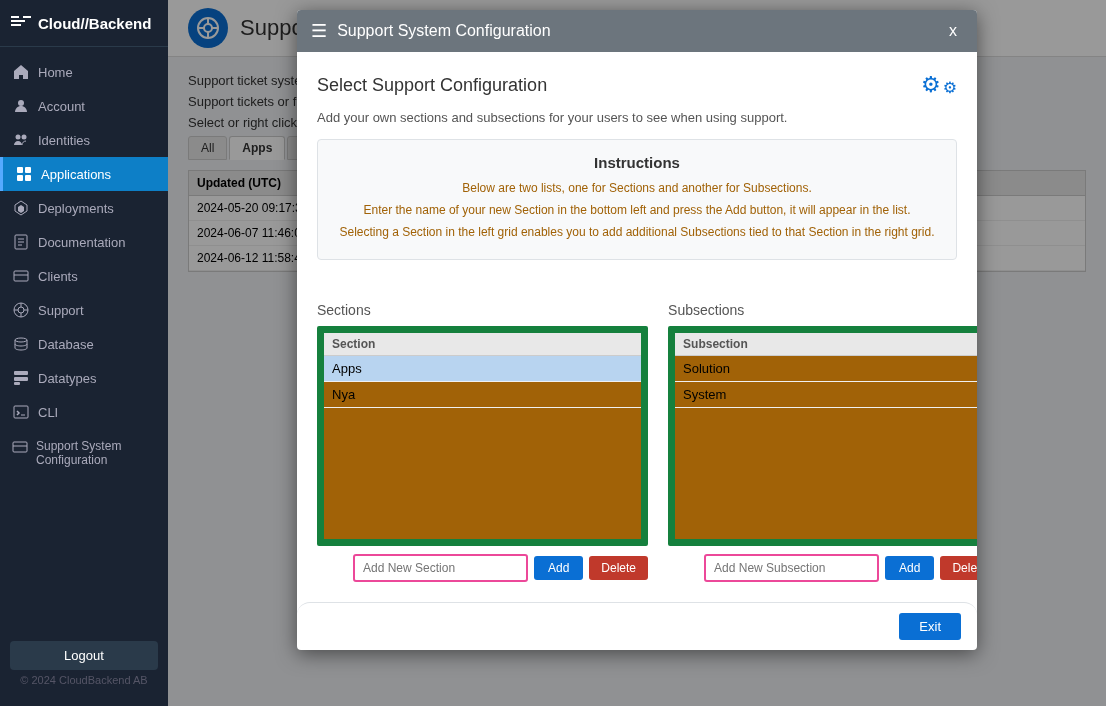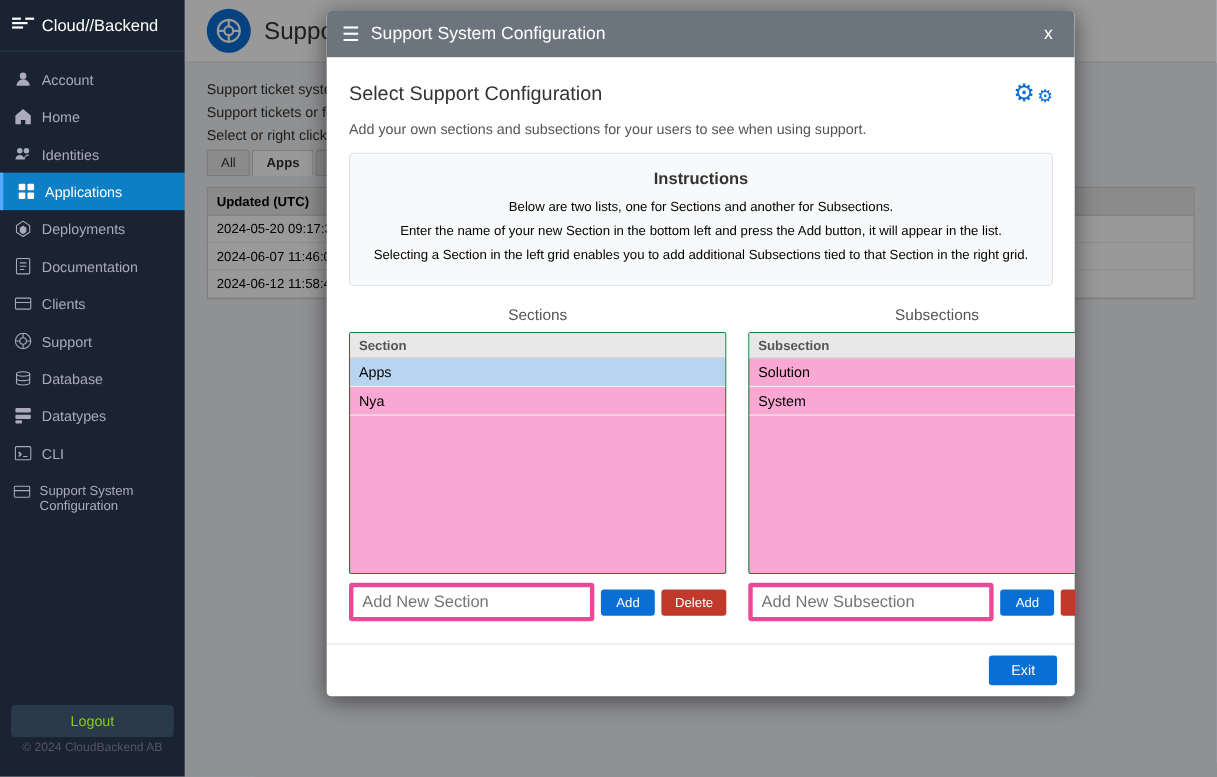--- a/index.html
+++ b/index.html
@@ -12,21 +12,21 @@
       background: #1a2332;
       color: #ccc;
       display: flex;
       flex-direction: column;
       height: 100%;
     }
     #sidebar .logo {
       padding: 12px 10px;
       color: white;
       font-size: 15px;
-      font-weight: normal;
+      font-weight: bold;
       display: flex;
       align-items: center;
       gap: 6px;
       border-bottom: 1px solid #2a3a4a;
     }
     #sidebar nav {
       flex: 1;
       padding-top: 8px;
     }
     #sidebar .nav-item {
@@ -55,21 +55,21 @@
       align-items: flex-start;
       gap: 8px;
       cursor: pointer;
     }
     #sidebar .logout-area {
       padding: 10px;
     }
     #sidebar .logout-btn {
       width: 100%;
       background: #2a3a4a;
-      color: #84cc16;
+      color: #ffffff;
       border: none;
       padding: 7px;
       border-radius: 4px;
       cursor: pointer;
       font-size: 13px;
     }
     #sidebar .copyright {
       text-align: center;
       font-size: 11px;
       color: #556;
@@ -236,43 +236,43 @@
       margin-bottom: 18px;
       text-align: center;
     }
     .instructions-box h3 {
       font-size: 15px;
       margin-bottom: 8px;
       color: #333;
     }
     .instructions-box p {
       font-size: 12px;
-      color: #000000;
+      color: #a16207;
       margin-bottom: 4px;
       line-height: 1.5;
     }
     .two-cols {
       display: flex;
       gap: 20px;
     }
     .col-section {
       flex: 1;
     }
     .col-section h4 {
-      text-align: center;
       font-size: 14px;
       color: #555;
       margin-bottom: 8px;
       font-weight: normal;
+      margin-top: 24px;
     }
     .list-container {
-      border: 1px solid #15803d;
+      border: 7px solid #15803d;
       border-radius: 2px;
       min-height: 220px;
-      background: #f9a8d4;
+      background: #a16207;
     }
     .list-header {
       background: #e8e8e8;
       padding: 4px 8px;
       font-size: 12px;
       font-weight: bold;
       border-bottom: 1px solid #ccc;
       color: #555;
     }
     .list-item {
@@ -287,23 +287,24 @@
     }
     .add-row {
       display: flex;
       gap: 6px;
       margin-top: 8px;
       align-items: center;
     }
     .add-input {
       flex: 1;
       padding: 5px 8px;
-      border: 4px solid #ec4899;
+      border: 2px solid #ec4899;
       border-radius: 3px;
-      font-size: 15px;
+      font-size: 12px;
+      margin-left: 36px;
     }
     .btn-add {
       padding: 5px 14px;
       background: #0a6fd4;
       color: white;
       border: none;
       border-radius: 3px;
       cursor: pointer;
       font-size: 12px;
     }
@@ -315,20 +316,21 @@
       border-radius: 3px;
       cursor: pointer;
       font-size: 12px;
     }
     #modal-footer {
       padding: 10px 16px;
       border-top: 1px solid #dee2e6;
       display: flex;
       justify-content: flex-end;
       flex-shrink: 0;
+      border-radius: 13px;
     }
     .btn-exit {
       padding: 6px 20px;
       background: #0a6fd4;
       color: white;
       border: none;
       border-radius: 3px;
       cursor: pointer;
       font-size: 13px;
     }
@@ -344,34 +346,34 @@
       <rect x="1" y="12" width="10" height="2" fill="white"></rect>
       <rect x="13" y="4" width="8" height="2" fill="white"></rect>
     </svg>
     <span>Cloud//Backend</span>
   </div>
   <nav>
 
     <div class="nav-item">
       <span class="nav-icon">
         <svg width="16" height="16" viewBox="0 0 16 16" fill="#aab">
+            <path d="M8 1L1 7v8h5v-4h4v4h5V7z"></path>
+          </svg>
+      </span>
+      <span>Home</span>
+    </div>
+
+    <div class="nav-item">
+      <span class="nav-icon">
+        <svg width="16" height="16" viewBox="0 0 16 16" fill="#aab">
             <circle cx="8" cy="5" r="3"></circle>
             <path d="M2 14c0-3.3 2.7-6 6-6s6 2.7 6 6z"></path>
           </svg>
       </span>
       <span>Account</span>
-    </div>
-
-    <div class="nav-item">
-      <span class="nav-icon">
-        <svg width="16" height="16" viewBox="0 0 16 16" fill="#aab">
-            <path d="M8 1L1 7v8h5v-4h4v4h5V7z"></path>
-          </svg>
-      </span>
-      <span>Home</span>
     </div>
 
     <div class="nav-item">
       <span class="nav-icon">
         <svg width="16" height="16" viewBox="0 0 16 16" fill="#aab">
             <circle cx="5" cy="5" r="2.5"></circle>
             <path d="M1 13c0-2.2 1.8-4 4-4s4 1.8 4 4z"></path>
             <circle cx="11" cy="5" r="2.5"></circle>
             <path d="M9 13c0-2.2 1.8-4 4-4" stroke="#aab" stroke-width="1" fill="none"></path>
           </svg>

